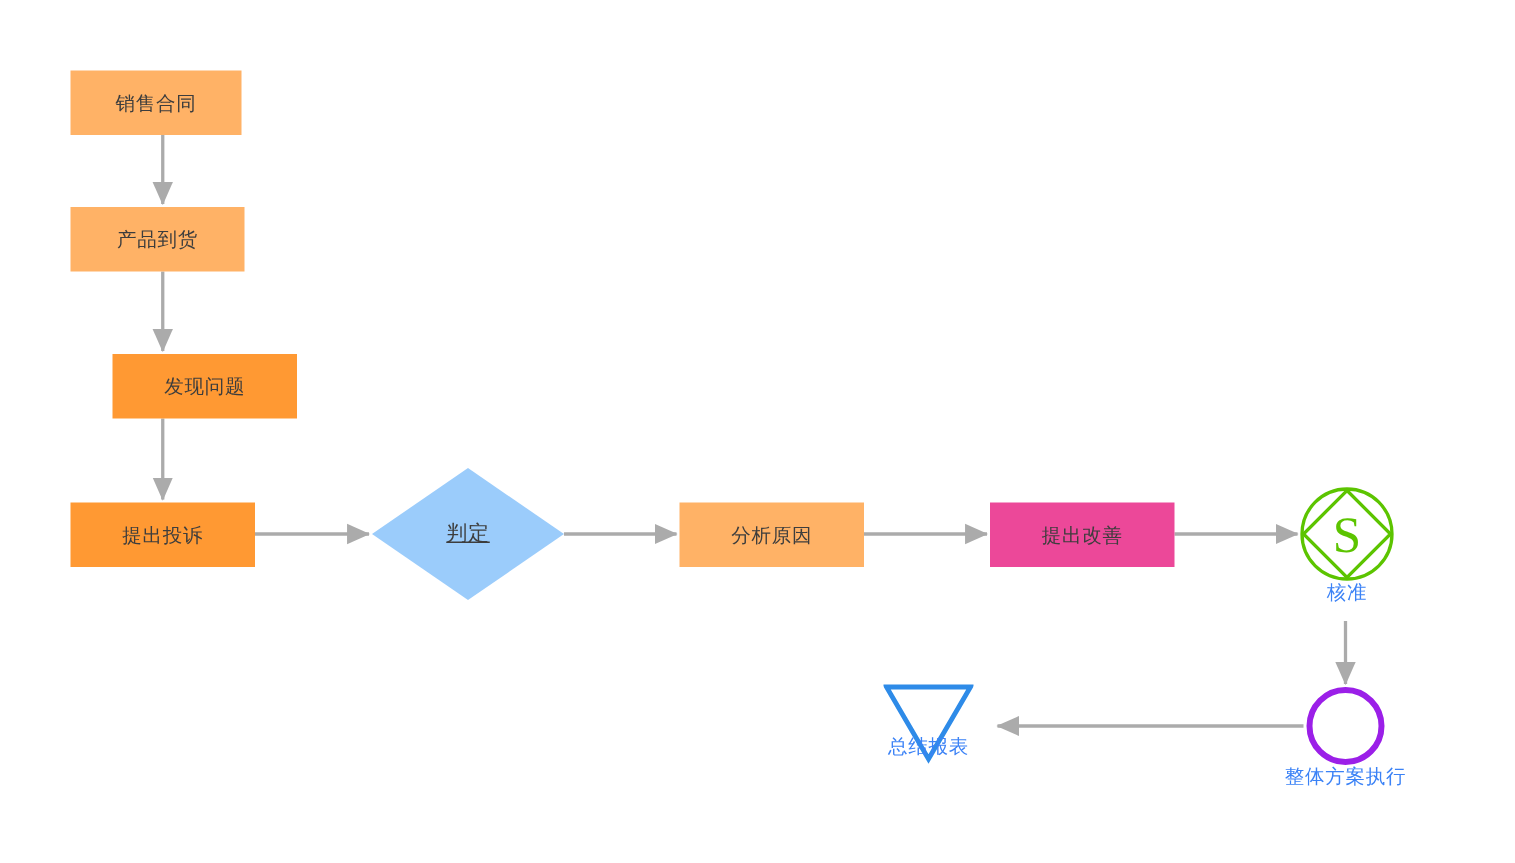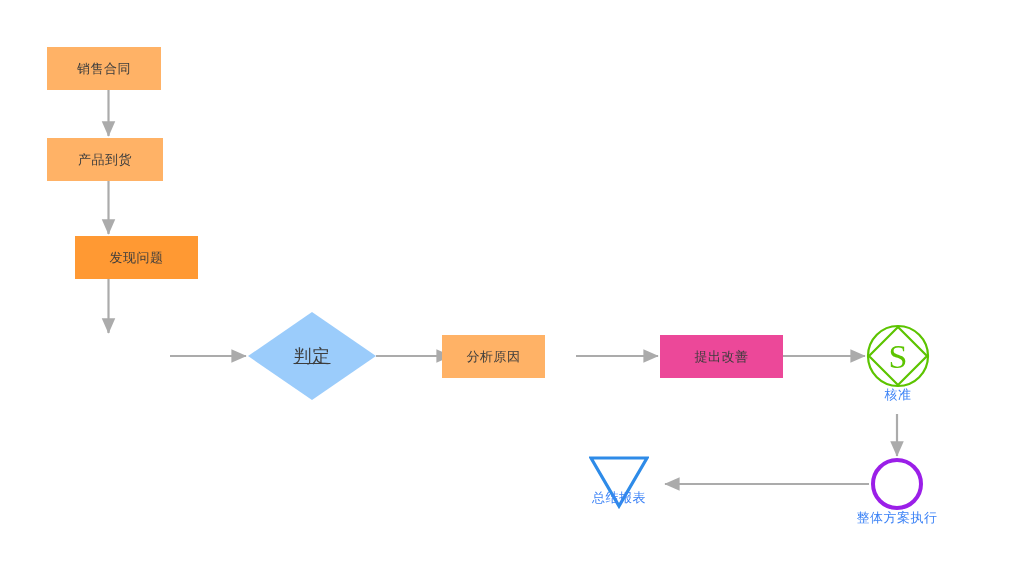--- a/index.html
+++ b/index.html
@@ -45,21 +45,21 @@
   .diamond-label {
     position: absolute;
     left: 0;
     top: 0;
     width: 100%;
     height: 100%;
     display: flex;
     align-items: center;
     justify-content: center;
     color: #3d3d3d;
-    font-size: 18px;
+    font-size: 14px;
     letter-spacing: 0.5px;
     pointer-events: none;
     text-decoration: underline;
   }
   .glyph-node {
     position: absolute;
   }
   .glyph-node svg {
     display: block;
   }
@@ -104,29 +104,32 @@
   </div>
 
   <div class="node proc-box" style="left:47px; top:138px; width:116px; height:43px; background:#FFB266;">
     <span>产品到货</span>
   </div>
 
   <div class="node proc-box" style="left:47px; top:236px; width:123px; height:43px; background:#FF9933;margin-left:28px;">
     <span>发现问题</span>
   </div>
 
+  <div class="node proc-box" style="left:47px; top:335px; width:123px; height:43px; background:#FF9933;">
+    <span>提出投诉</span>
+  </div>
 
   <div class="node" style="left:248px; top:312px; width:128px; height:88px;">
     <svg class="diamond-shape" width="128" height="88" viewBox="0 0 128 88" xmlns="http://www.w3.org/2000/svg">
       <polygon points="64,0 128,44 64,88 0,44" fill="#9BCCFB"></polygon>
     </svg>
     <div class="diamond-label">判定</div>
   </div>
 
-  <div class="node proc-box" style="left:442px; top:335px; width:103px; height:43px; background:#FFB266;">
+  <div class="node proc-box" style="left:453px; top:335px; width:123px; height:43px; background:#FFB266;">
     <span>分析原因</span>
   </div>
 
   <div class="node proc-box" style="left:660px; top:335px; width:123px; height:43px; background:#ec4899;">
     <span>提出改善</span>
   </div>
 
   <div class="glyph-node" style="left:866px; top:324px; width:64px; height:64px;">
     <svg width="64" height="64" viewBox="0 0 64 64" xmlns="http://www.w3.org/2000/svg">
       <circle cx="32" cy="32" r="30" fill="none" stroke="#5CC400" stroke-width="2.2"></circle>

